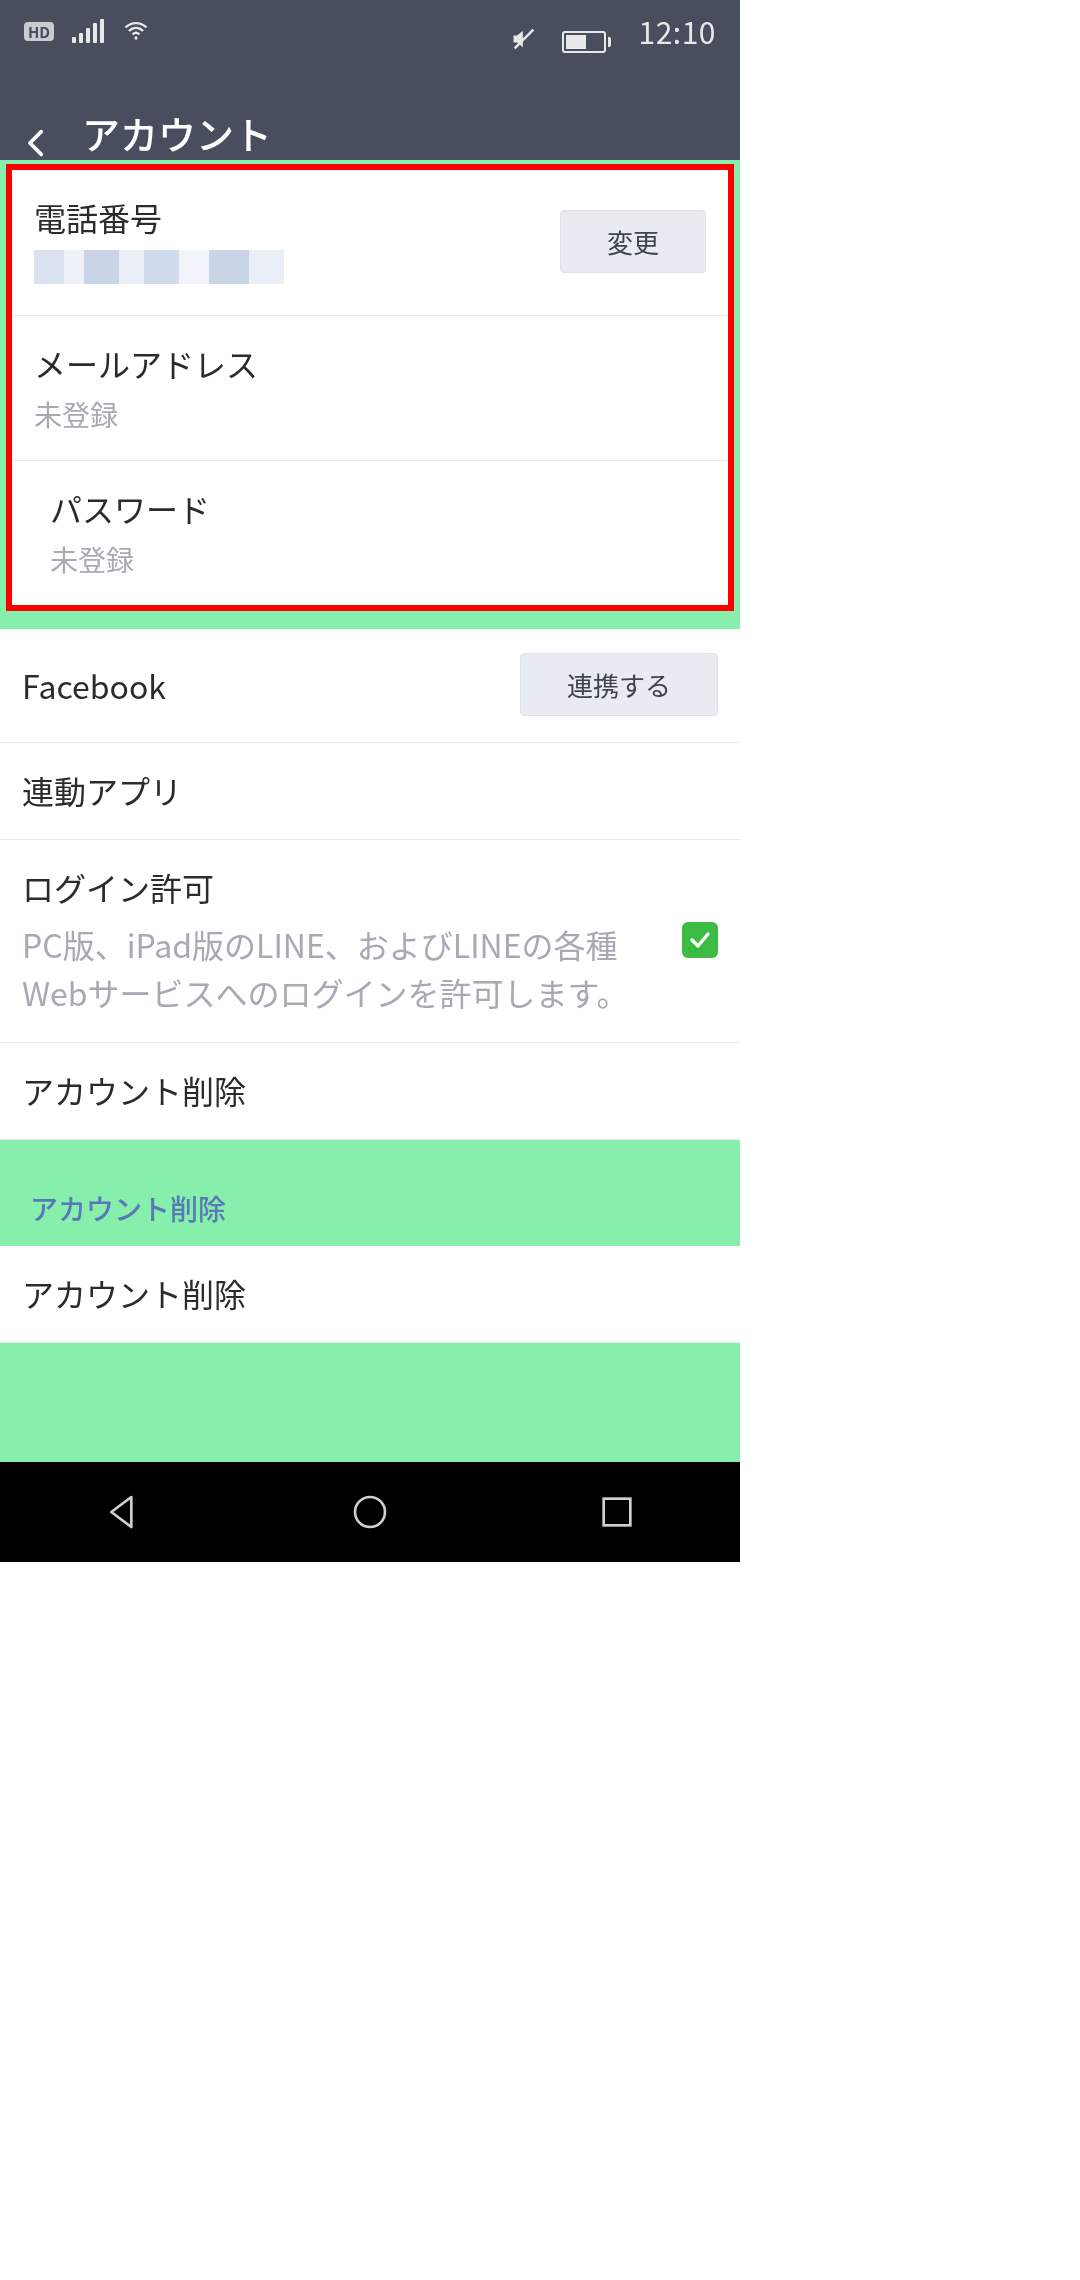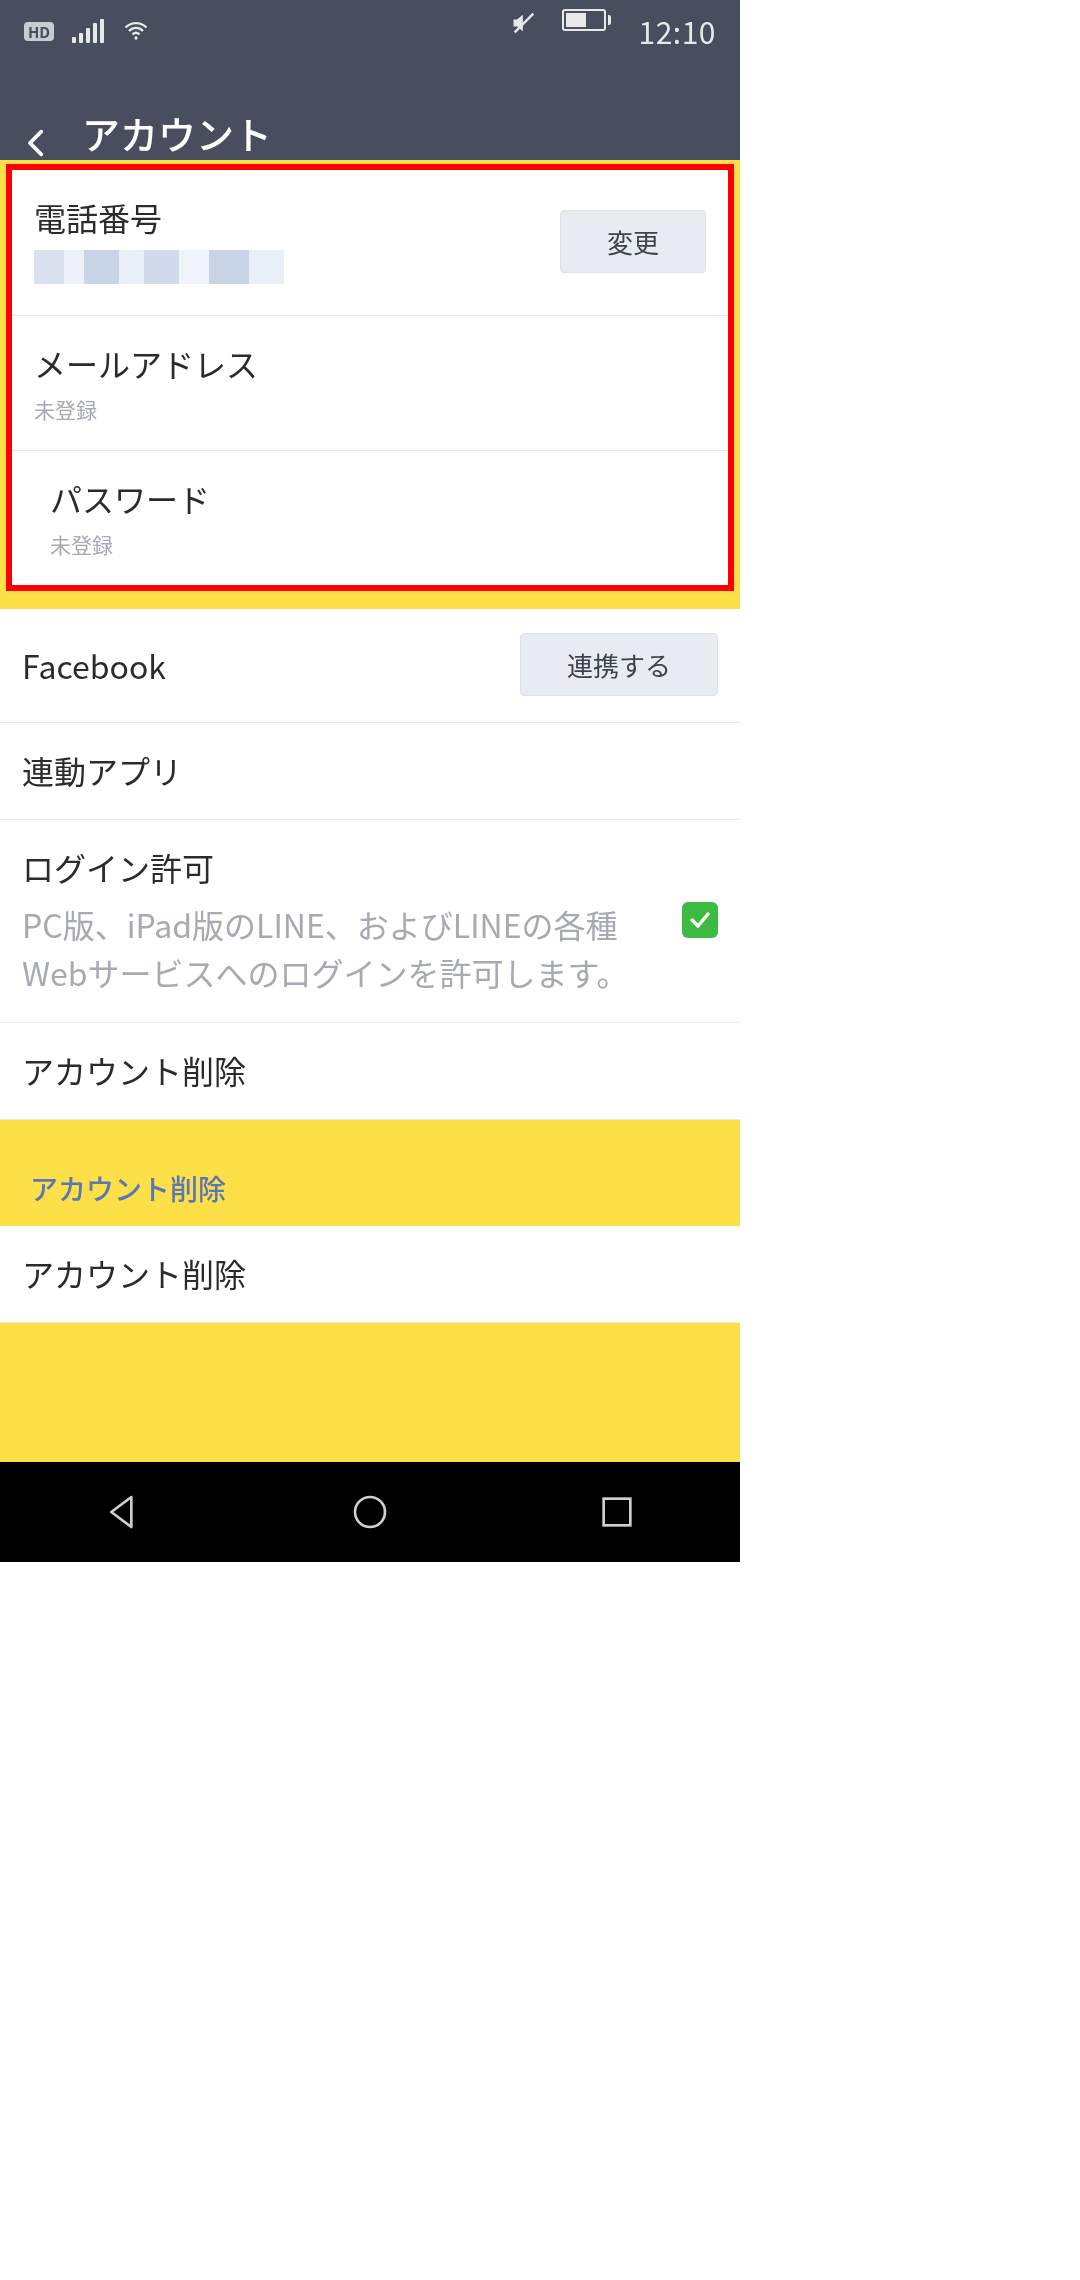--- a/index.html
+++ b/index.html
@@ -2,46 +2,46 @@
 <html><head>
 <meta charset="utf-8">
 <style>
   * { box-sizing: border-box; margin: 0; padding: 0; }
   html, body { width: 740px; height: 1562px; font-family: -apple-system, "Hiragino Sans", "Noto Sans CJK JP", sans-serif; background: #ffffff; }
   .root { width: 740px; height: 1562px; display: flex; flex-direction: column; background: #ffffff; position: relative; }
 
   
   .status-bar { height: 62px; background: #494e5f; display: flex; align-items: center; justify-content: space-between; padding: 4px 24px; color: #e8e8e8; }
   .status-left { display: flex; align-items: center; gap: 18px; }
-  .status-right { display: flex; align-items: flex-start; gap: 24px; }
+  .status-right { display: flex; align-items: flex-end; gap: 24px; }
   .hd-badge { background: #c9cbd3; color: #494e5f; font-size: 15px; font-weight: bold; padding: 2px 4px; border-radius: 4px; line-height: 1; }
   .signal-bars { display: flex; align-items: flex-end; gap: 3px; height: 24px; }
   .signal-bars span { width: 4px; background: #e8e8e8; border-radius: 1px; }
   .signal-bars span:nth-child(1){height:6px;} .signal-bars span:nth-child(2){height:10px;} .signal-bars span:nth-child(3){height:15px;} .signal-bars span:nth-child(4){height:20px;} .signal-bars span:nth-child(5){height:24px;}
   .wifi-icon svg { width: 28px; height: 28px; display:block; }
   .mute-icon svg { width: 28px; height: 28px; display:block; }
   .battery { display:flex; align-items:center; }
   .battery-body { width:44px; height:22px; border:2px solid #e8e8e8; border-radius:3px; position:relative; }
   .battery-fill { position:absolute; left:2px; top:2px; bottom:2px; width:50%; background:#e8e8e8; }
   .battery-tip { width:3px; height:10px; background:#e8e8e8; margin-left:2px; border-radius:0 2px 2px 0; }
   .clock { font-size: 30px; font-weight: 400; letter-spacing: 0.5px; color:#e8e8e8; margin-left:4px; }
 
   
   .app-bar { height: 98px; background: #494e5f; display:flex; align-items:flex-end; padding: 0 20px; gap: 28px; }
   .back-btn svg { width: 34px; height: 34px; display:block; }
   .app-title { color: #ffffff; font-size: 38px; font-weight: 500; }
 
   
-  .content { flex: 1; background: #fde047; overflow: hidden; }
+  .content { flex: 1; background: #86efac; overflow: hidden; }
   .highlight-box { border: 6px solid #ff0000; margin: 4px 6px 0 6px; }
   .row { padding: 24px 22px 26px 22px; border-bottom: 1px solid #e9e9ec; background:#ffffff; position:relative; display:flex; align-items:center; justify-content:space-between; gap: 16px; }
   .row.no-border { border-bottom: none; padding-left: 38px; }
   .row .row-left { flex:1; min-width:0; }
   .row .title { font-size: 32px; color: #2b2b2b; }
-  .row .sub { font-size: 21px; color: #a7a9b3; margin-top: 8px; }
+  .row .sub { font-size: 28px; color: #a7a9b3; margin-top: 8px; }
   .row .desc { font-size: 32px; color: #a7a9b3; margin-top: 10px; line-height:1.5; }
   .row .pill-btn { background:#e8ebf1; border:1px solid #dfe2e8; color:#3f434f; font-size:26px; padding: 12px 46px; border-radius:4px; }
   .phone-blur { display:inline-block; width:250px; height:34px; margin-top:10px; background: linear-gradient(90deg, #dbe2ef 0 12%, #eef2f8 12% 20%, #c9d4e6 20% 34%, #eaeff7 34% 44%, #d2dbeb 44% 58%, #f1f4fa 58% 70%, #c9d4e6 70% 86%, #eaeff7 86% 100%); filter: blur(0.3px); }
 
   .section-header { padding: 48px 30px 18px 30px; font-size: 28px; color:#5a78b8; font-weight:500; }
 
   .checkbox { width:36px; height:36px; border-radius:6px; background:#3bbb41; display:flex; align-items:center; justify-content:center; flex:0 0 auto; }
   .checkbox svg { width:24px; height:24px; display:block; }
 
   .link-row .title { color:#2b2b2b; }

